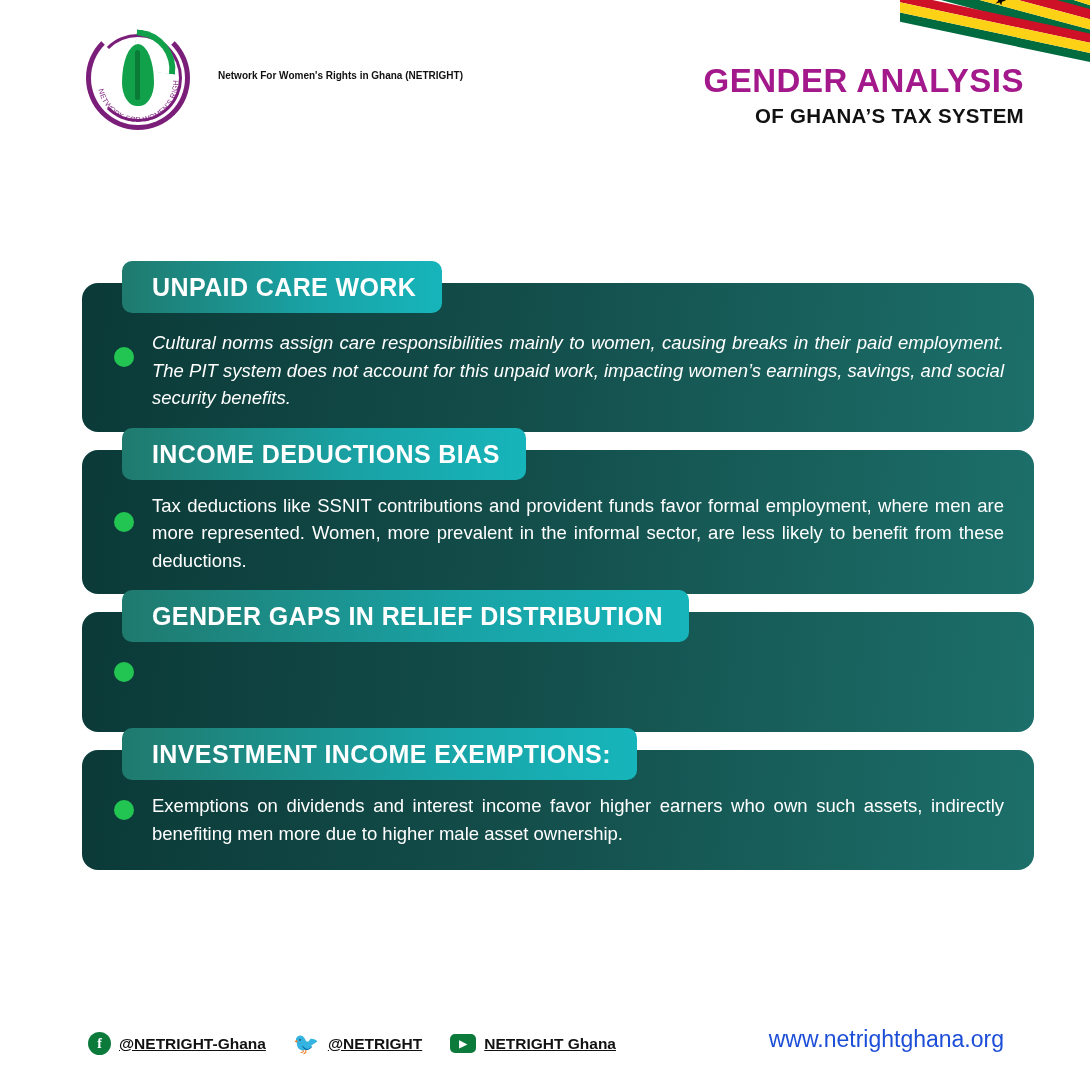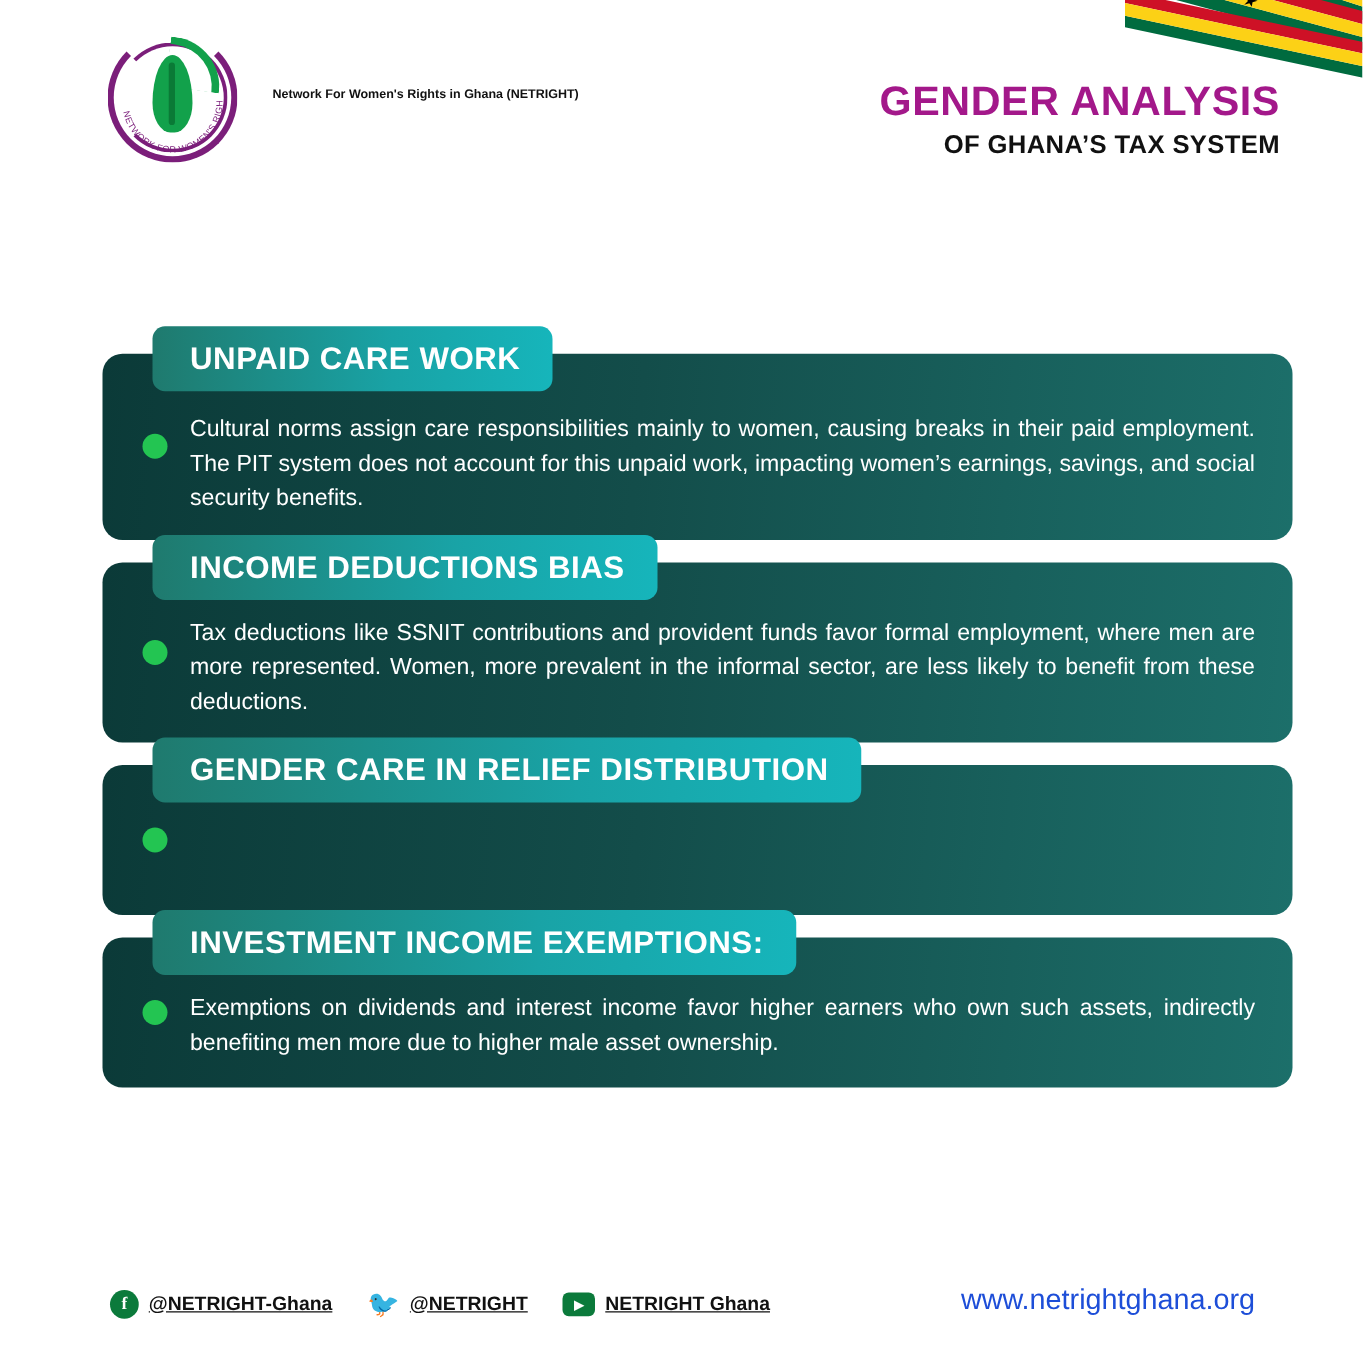--- a/index.html
+++ b/index.html
@@ -133,21 +133,21 @@
   }
   .card-text {
     color: #ffffff;
     font-size: 18.5px;
     line-height: 1.49;
     text-align: justify;
     text-justify: inter-word;
   }
 
   
-  .card.c1 .card-body { padding-top: 46px; }
+  .card.c1 .card-body { padding-top: 46px; font-style: italic; }
   .card.c1 { margin-bottom: 18px; }
   .card.c2 { margin-bottom: 18px; }
   .card.c3 { margin-bottom: 18px; }
 
   
   .footer {
     position: absolute; left: 0; right: 0; bottom: 18px;
     height: 46px;
   }
   .social {
@@ -232,21 +232,21 @@
 
     <div class="card c2">
       <div class="card-header">INCOME DEDUCTIONS BIAS</div>
       <div class="card-body">
         <div class="bullet"></div>
         <div class="card-text">Tax deductions like SSNIT contributions and provident funds favor formal employment, where men are more represented. Women, more prevalent in the informal sector, are less likely to benefit from these deductions.</div>
       </div>
     </div>
 
     <div class="card c3">
-      <div class="card-header">GENDER CARE IN RELIEF DISTRIBUTION</div>
+      <div class="card-header">GENDER GAPS IN RELIEF DISTRIBUTION</div>
       <div class="card-body">
         <div class="bullet"></div>
       </div>
     </div>
 
     <div class="card c4">
       <div class="card-header">INVESTMENT INCOME EXEMPTIONS:</div>
       <div class="card-body">
         <div class="bullet"></div>
         <div class="card-text">Exemptions on dividends and interest income favor higher earners who own such assets, indirectly benefiting men more due to higher male asset ownership.</div>

